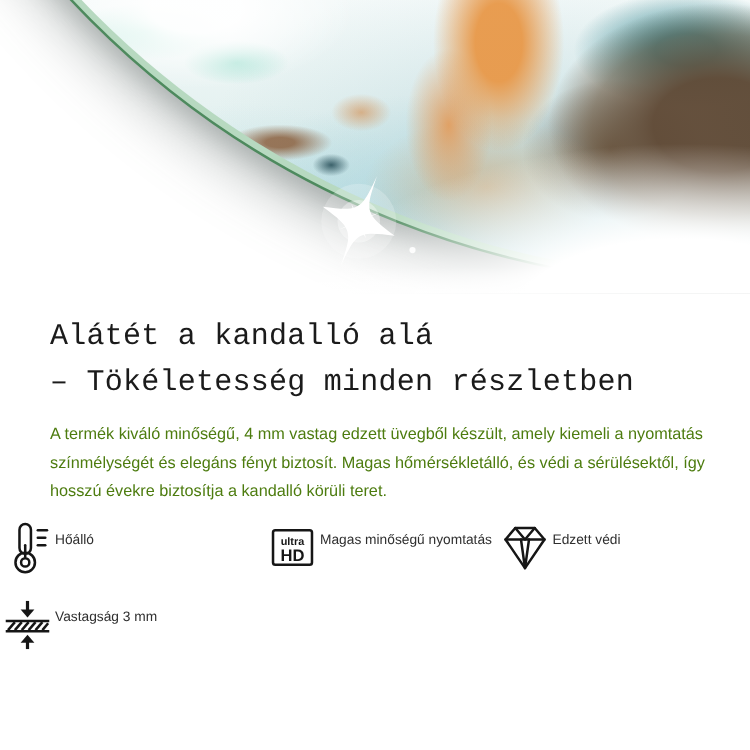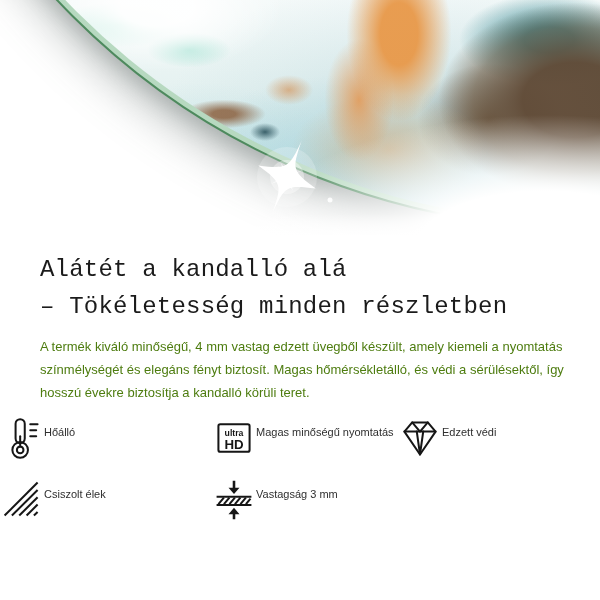--- a/index.html
+++ b/index.html
@@ -110,30 +110,20 @@
     <div class="feature">
       <svg class="icn" viewBox="0 0 48 48">
         <path d="M15.5 7 H32.5 L41 17 L24 42 L7 17 Z"></path>
         <path d="M7 17 H41"></path>
         <path d="M15.5 7 L24 17 L32.5 7"></path>
         <path d="M20.5 17 L24 42 L27.5 17"></path>
       </svg>
       <div class="lbl">Edzett védi</div>
     </div>
 
-    <div class="feature">
-      <svg class="icn" viewBox="0 0 48 48">
-        <path class="butt" d="M5 41 L41 5" stroke-width="4.4"></path>
-        <path class="butt" d="M13 41 L41 13" stroke-width="4.4"></path>
-        <path class="butt" d="M21 41 L41 21" stroke-width="4.4"></path>
-        <path class="butt" d="M29 41 L41 29" stroke-width="4.4"></path>
-        <path class="butt" d="M37 41 L41 37" stroke-width="4.4"></path>
-      </svg>
-      <div class="lbl">Csiszolt élek</div>
-    </div>
 
     <div class="feature">
       <svg class="icn" viewBox="0 0 48 48">
         <path class="butt" d="M5 20.5 H43" stroke-width="2.6"></path>
         <path class="butt" d="M5 29.5 H43" stroke-width="2.6"></path>
         <path class="butt" d="M7 28.5 L13 21.5"></path>
           <path class="butt" d="M13 28.5 L19 21.5"></path>
         <path class="butt" d="M19 28.5 L25 21.5"></path>
           <path class="butt" d="M25 28.5 L31 21.5"></path>
         <path class="butt" d="M31 28.5 L37 21.5"></path>

